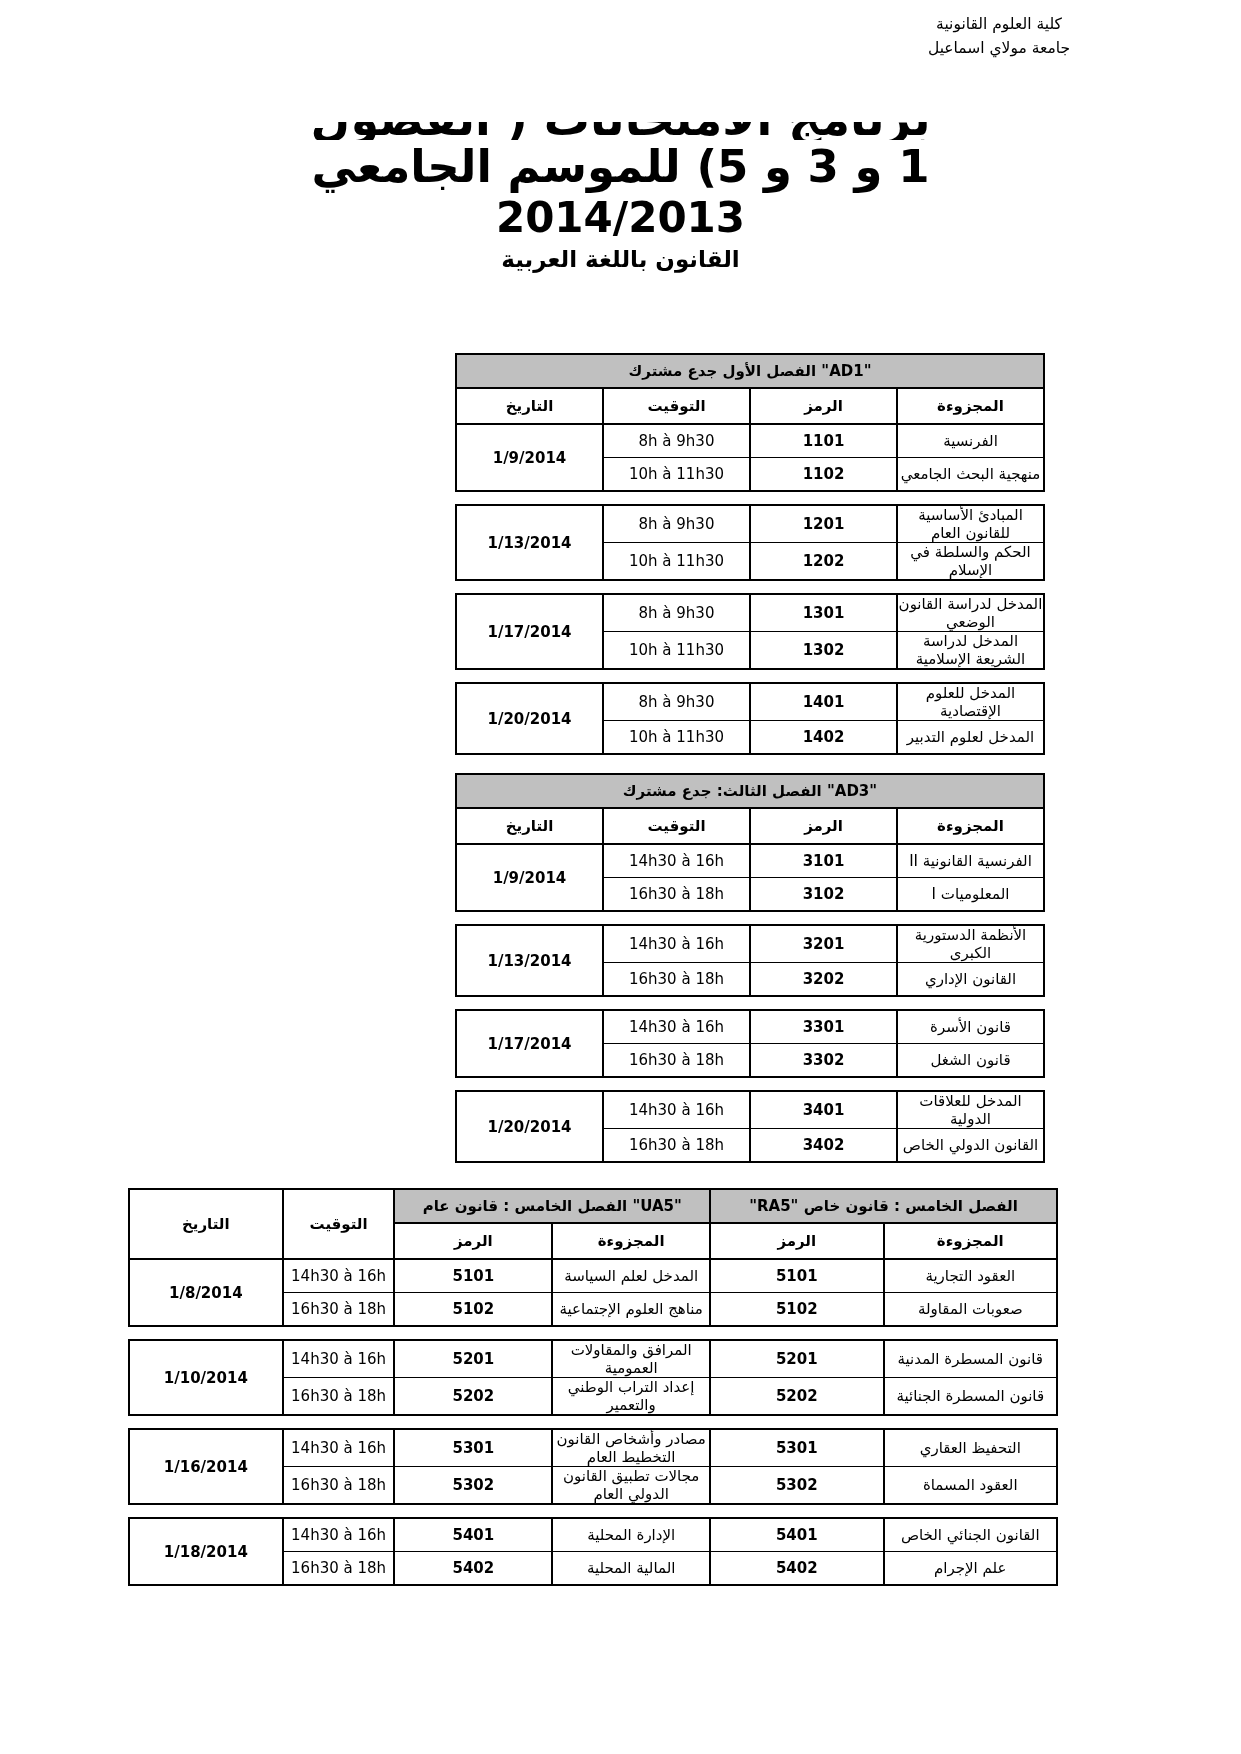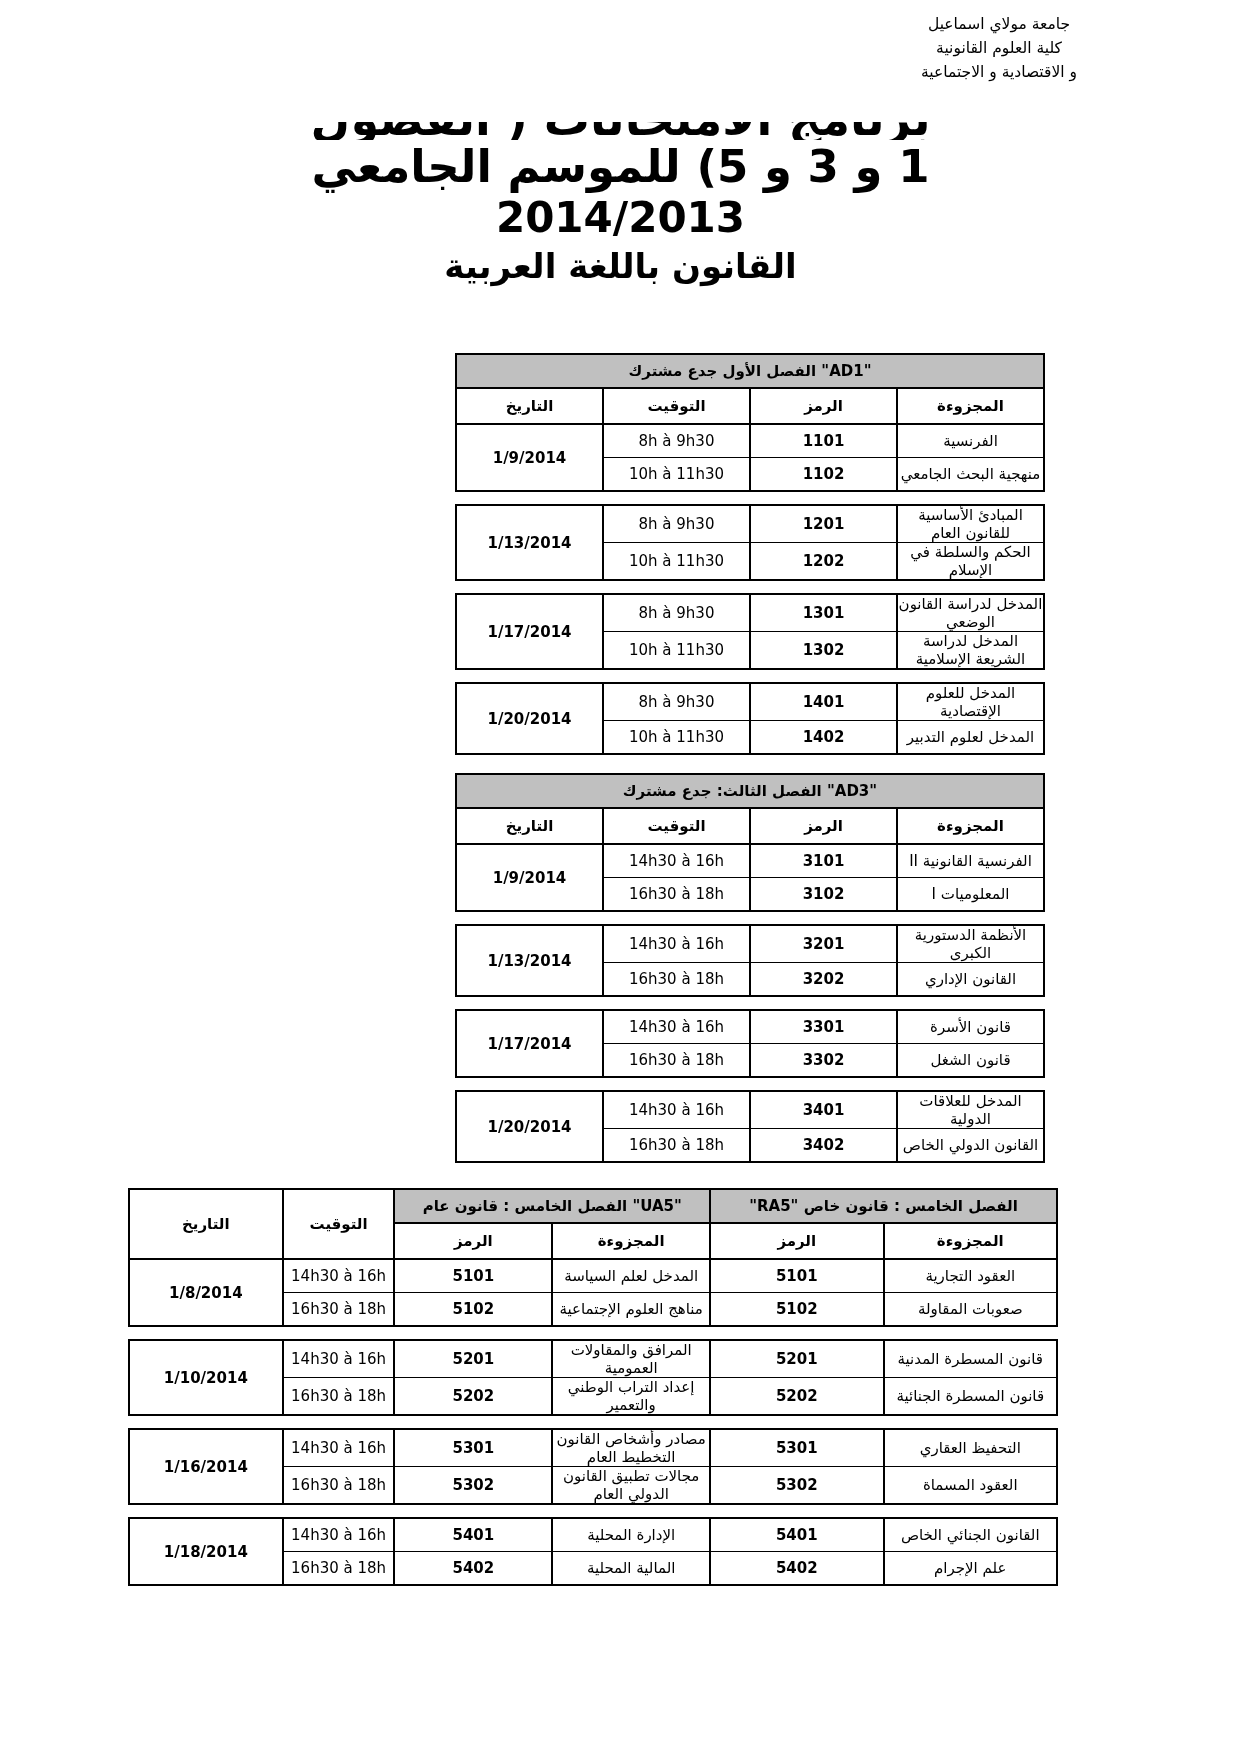--- a/index.html
+++ b/index.html
@@ -70,21 +70,21 @@
     letter-spacing: 0px;
     padding: 0 90px;
   }
   .title-year {
     font-size: 42px;
     font-weight: bold;
     line-height: 1.2;
     direction: ltr;
   }
   .title-sub {
-    font-size: 34px;
+    font-size: 23px;
     font-weight: bold;
     line-height: 1.25;
     margin-top: 2px;
   }
 
   
   .tbl {
     position: absolute;
     border-collapse: collapse;
     direction: rtl;
@@ -155,23 +155,22 @@
 
   
   #table-ua5 { top: 1188px; right: 183px; width: 930px; }
 
   .hdr-2span { font-weight: bold; font-size: 16.5px; }
 </style>
 </head>
 <body>
 
 <div class="letterhead">
+  <div class="lh-line">كلية العلوم القانونية</div>
   <div class="lh-line">جامعة مولاي اسماعيل</div>
-  <div class="lh-line">كلية العلوم القانونية</div>
-  <div class="lh-line">و الاقتصادية و الاجتماعية</div>
 </div>
 
 <div class="title-wrap">
   <div class="title-clip">
     <div class="inner">برنامج الامتحانات ( الفصول</div>
   </div>
   <div class="title-main">1 و 3 و 5)  للموسم الجامعي</div>
   <div class="title-year">2014/2013</div>
   <div class="title-sub">القانون باللغة العربية</div>
 </div>

